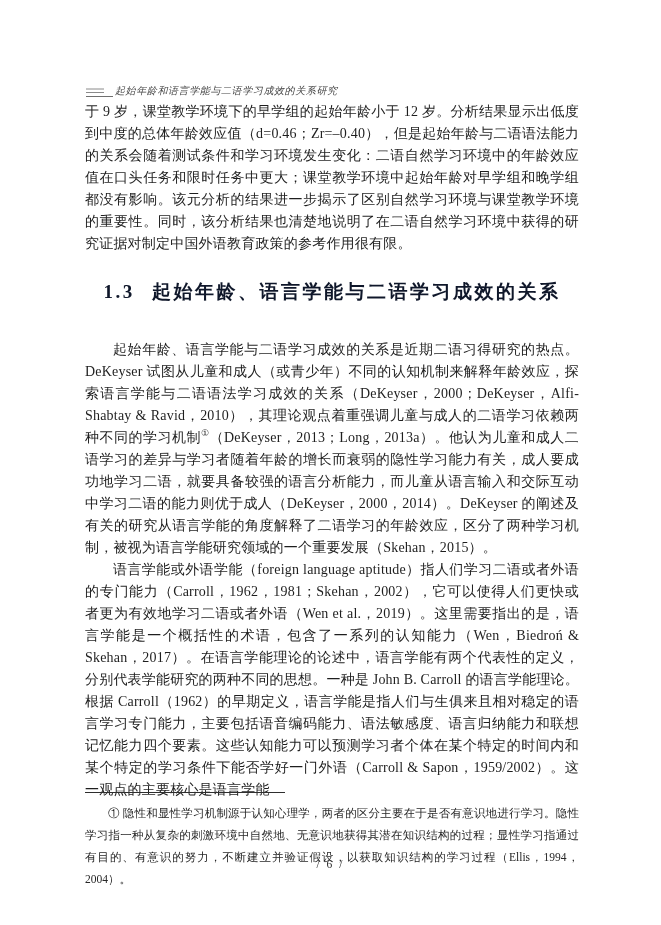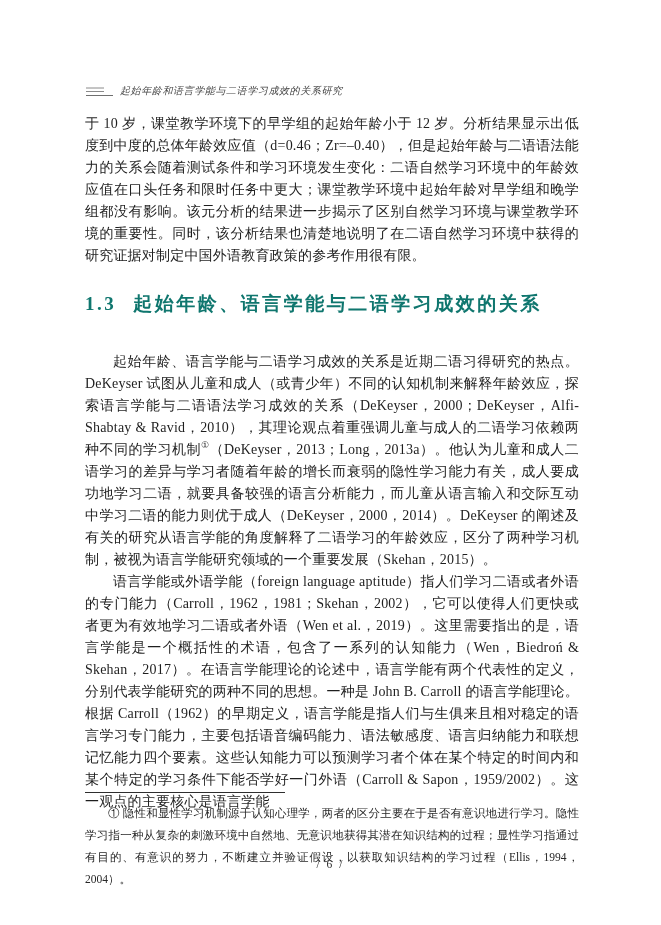--- a/index.html
+++ b/index.html
@@ -11,43 +11,44 @@
     position: relative;
     overflow: hidden;
   }
   .page {
     position: absolute; inset: 0;
     padding: 84px 82px 0 85px;
     box-sizing: border-box;
   }
   .content { height: 700px; overflow: hidden; }
   .running-header {
-    display: flex; align-items: center; gap: 5px;
-    margin-bottom: 15px; height: 14px;
+    display: flex; align-items: flex-end; 
+    margin-bottom: 3px; height: 14px;
   }
   .ornament { display: inline-flex; align-items: center; }
   .running-title {
     font-size: 10px; font-style: italic;
     color: #454545; letter-spacing: 0.6px;
     white-space: nowrap;
   }
   .body-para {
     margin: 0;
     font-size: 14px;
     line-height: 22px;
     text-align: justify;
     text-indent: 2em;
     letter-spacing: 0.2px;
   }
   .no-indent { text-indent: 0; }
   .section-heading {
     font-size: 19px; font-weight: bold;
+    text-align: center;
     margin: 24px 0 34px 0;
     letter-spacing: 2.5px;
-    color: #0f766e;
+    color: #0f172a;
   }
   .heading-gap { display: inline-block; width: 0.9em; }
   .fn-ref {
     font-size: 9px; line-height: 0;
     vertical-align: super;
   }
   .footnote-area {
     position: absolute;
     left: 85px; right: 82px; top: 792px;
   }
@@ -84,21 +85,21 @@
         <line x1="1" y1="2" x2="19" y2="2" stroke="#8a8a8a" stroke-width="1"></line>
         <line x1="1" y1="5.5" x2="19" y2="5.5" stroke="#8a8a8a" stroke-width="1"></line>
         <line x1="1" y1="9.5" x2="28" y2="9.5" stroke="#6f6f6f" stroke-width="1"></line>
       </svg>
     </span>
     <span class="running-title">起始年龄和语言学能与二语学习成效的关系研究</span>
   </div>
 
   <div class="content">
 
-    <p class="body-para no-indent">于 10 岁，课堂教学环境下的早学组的起始年龄小于 12 岁。分析结果显示出低度到中度的总体年龄效应值（d=0.46；Zr=–0.40），但是起始年龄与二语语法能力的关系会随着测试条件和学习环境发生变化：二语自然学习环境中的年龄效应值在口头任务和限时任务中更大；课堂教学环境中起始年龄对早学组和晚学组都没有影响。该元分析的结果进一步揭示了区别自然学习环境与课堂教学环境的重要性。同时，该分析结果也清楚地说明了在二语自然学习环境中获得的研究证据对制定中国外语教育政策的参考作用很有限。</p>
+    <p class="body-para no-indent">于 9 岁，课堂教学环境下的早学组的起始年龄小于 12 岁。分析结果显示出低度到中度的总体年龄效应值（d=0.46；Zr=–0.40），但是起始年龄与二语语法能力的关系会随着测试条件和学习环境发生变化：二语自然学习环境中的年龄效应值在口头任务和限时任务中更大；课堂教学环境中起始年龄对早学组和晚学组都没有影响。该元分析的结果进一步揭示了区别自然学习环境与课堂教学环境的重要性。同时，该分析结果也清楚地说明了在二语自然学习环境中获得的研究证据对制定中国外语教育政策的参考作用很有限。</p>
 
     <h2 class="section-heading"><span>1.3</span><span class="heading-gap"></span><span>起始年龄、语言学能与二语学习成效的关系</span></h2>
 
     <p class="body-para"><span>起始年龄、语言学能与二语学习成效的关系是近期二语习得研究的热点。DeKeyser 试图从儿童和成人（或青少年）不同的认知机制来解释年龄效应，探索语言学能与二语语法学习成效的关系（DeKeyser，2000；DeKeyser，Alfi-Shabtay &amp; Ravid，2010），其理论观点着重强调儿童与成人的二语学习依赖两种不同的学习机制</span><sup class="fn-ref">①</sup><span>（DeKeyser，2013；Long，2013a）。他认为儿童和成人二语学习的差异与学习者随着年龄的增长而衰弱的隐性学习能力有关，成人要成功地学习二语，就要具备较强的语言分析能力，而儿童从语言输入和交际互动中学习二语的能力则优于成人（DeKeyser，2000，2014）。DeKeyser 的阐述及有关的研究从语言学能的角度解释了二语学习的年龄效应，区分了两种学习机制，被视为语言学能研究领域的一个重要发展（Skehan，2015）。</span></p>
 
     <p class="body-para">语言学能或外语学能（foreign language aptitude）指人们学习二语或者外语的专门能力（Carroll，1962，1981；Skehan，2002），它可以使得人们更快或者更为有效地学习二语或者外语（Wen et al.，2019）。这里需要指出的是，语言学能是一个概括性的术语，包含了一系列的认知能力（Wen，Biedroń &amp; Skehan，2017）。在语言学能理论的论述中，语言学能有两个代表性的定义，分别代表学能研究的两种不同的思想。一种是 John B. Carroll 的语言学能理论。根据 Carroll（1962）的早期定义，语言学能是指人们与生俱来且相对稳定的语言学习专门能力，主要包括语音编码能力、语法敏感度、语言归纳能力和联想记忆能力四个要素。这些认知能力可以预测学习者个体在某个特定的时间内和某个特定的学习条件下能否学好一门外语（Carroll &amp; Sapon，1959/2002）。这一观点的主要核心是语言学能</p>
 
   </div>
 
   <div class="footnote-area">

